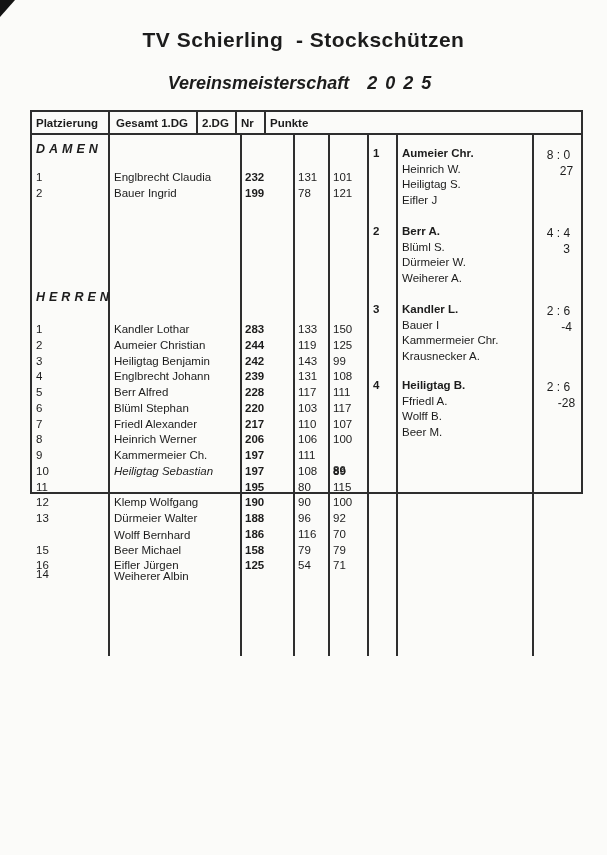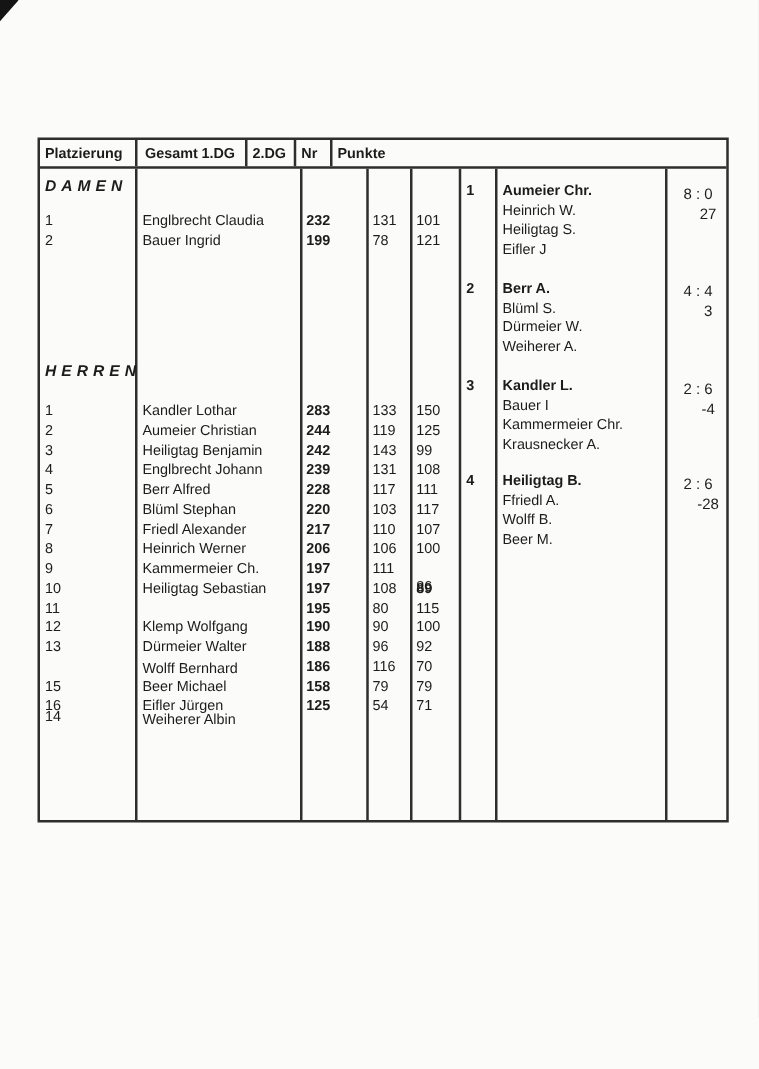--- a/index.html
+++ b/index.html
@@ -19,21 +19,21 @@
     text-align:center; font-size:21px; font-weight:bold;
     letter-spacing:.5px; white-space:pre;
   }
   .subtitle {
     position:absolute; top:73px; left:0; width:100%;
     text-align:center; font-size:18px; font-weight:bold; font-style:italic;
   }
   .subtitle .year { margin-left:18px; letter-spacing:8px; }
   
   .tbl {
-    position:absolute; left:30px; top:110px; width:553px; height:548px;
+    position:absolute; left:30px; top:110px; width:553px; height:384px;
     border:2px solid #2e2e2e;
   }
   .thead {
     display:flex; height:23px; border-bottom:2px solid #2e2e2e;
     font-size:11.5px; font-weight:bold;
   }
   .hc {
     border-right:2px solid #2e2e2e; display:flex; align-items:center;
     padding-left:4px; overflow:hidden; white-space:nowrap;
   }
@@ -50,21 +50,23 @@
     font-weight:bold; font-style:italic; font-size:12.5px; letter-spacing:4px;
   }
   .pk { width:53px; text-align:center; font-size:12px; }
 </style>
 </head>
 <body>
 
 <div class="page">
   <div class="scan-corner"></div>
 
-
+  <div class="title">TV Schierling  - Stockschützen</div>
+
+  <div class="subtitle"><span>Vereinsmeisterschaft</span><span class="year">2025</span></div>
 
   <div class="tbl">
     <div class="thead">
       <div class="hc" style="width:78px">Platzierung</div>
       <div class="hc hc-merged" style="width:88px">
         <span>Gesamt</span>
         <span>1.DG</span>
       </div>
       <div class="hc" style="width:39px">2.DG</div>
       <div class="hc" style="width:29px">Nr</div>
@@ -131,21 +133,21 @@
         <div class="bl" style="left: 82px; top: 298.25px;">Heinrich Werner</div>
         <div class="bl bold" style="left: 213px; top: 298.25px;">206</div>
         <div class="bl" style="left: 266px; top: 298.25px;">106</div>
         <div class="bl" style="left: 301px; top: 298.25px;">100</div>
         <div class="bl" style="left: 4px; top: 314px;">9</div>
         <div class="bl" style="left: 82px; top: 314px;">Kammermeier Ch.</div>
         <div class="bl bold" style="left: 213px; top: 314px;">197</div>
         <div class="bl" style="left: 266px; top: 314px;">111</div>
         <div class="bl" style="left: 301px; top: 329px;">86</div>
         <div class="bl" style="left: 4px; top: 329.75px;">10</div>
-        <div class="bl" style="left: 82px; top: 329.75px;">Heiligtag Sebastian</div>
+        <div class="bl" style="left: 82px; top: 329.75px; font-style: italic;">Heiligtag Sebastian</div>
         <div class="bl bold" style="left: 213px; top: 329.75px;">197</div>
         <div class="bl" style="left: 266px; top: 329.75px;">108</div>
         <div class="bl" style="left: 301px; top: 329.75px; font-weight: bold;">89</div>
         <div class="bl" style="left: 4px; top: 345.5px;">11</div>
         <div class="bl" style="left: 82px; top: 345.5px; margin-top: 48px;">Wolff Bernhard</div>
         <div class="bl bold" style="left: 213px; top: 345.5px;">195</div>
         <div class="bl" style="left: 266px; top: 345.5px;">80</div>
         <div class="bl" style="left: 301px; top: 345.5px;">115</div>
         <div class="bl" style="left: 4px; top: 361.25px;">12</div>
         <div class="bl" style="left: 82px; top: 361.25px;">Klemp Wolfgang</div>

